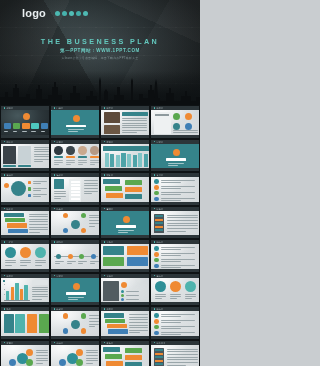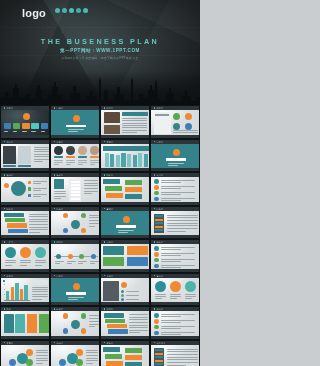--- a/index.html
+++ b/index.html
@@ -37,21 +37,21 @@
       linear-gradient(0deg, rgba(255,255,255,.025) 1px, transparent 1px);
     background-size:16px 28px,16px 28px,16px 28px;
   }
   .hero-vig {
     position:absolute; inset:0;
     background:radial-gradient(ellipse at 50% 45%, rgba(255,255,255,.07) 0%, rgba(0,0,0,.45) 85%);
   }
 
   .hero-top {
     position:absolute; top:8px; left:22px; right:22px;
-    display:flex; align-items:flex-start; gap:9px; z-index:6;
+    display:flex; align-items:center; gap:9px; z-index:6;
   }
   .logo-text {
     color:#e9eef0; font-size:11px; font-weight:700;
     letter-spacing:.2px; line-height:1;
   }
   .dots { display:flex; gap:2px; }
   .dot {
     width:5px; height:5px; border-radius:50%;
     background:#4ec9c0; opacity:.88;
   }

